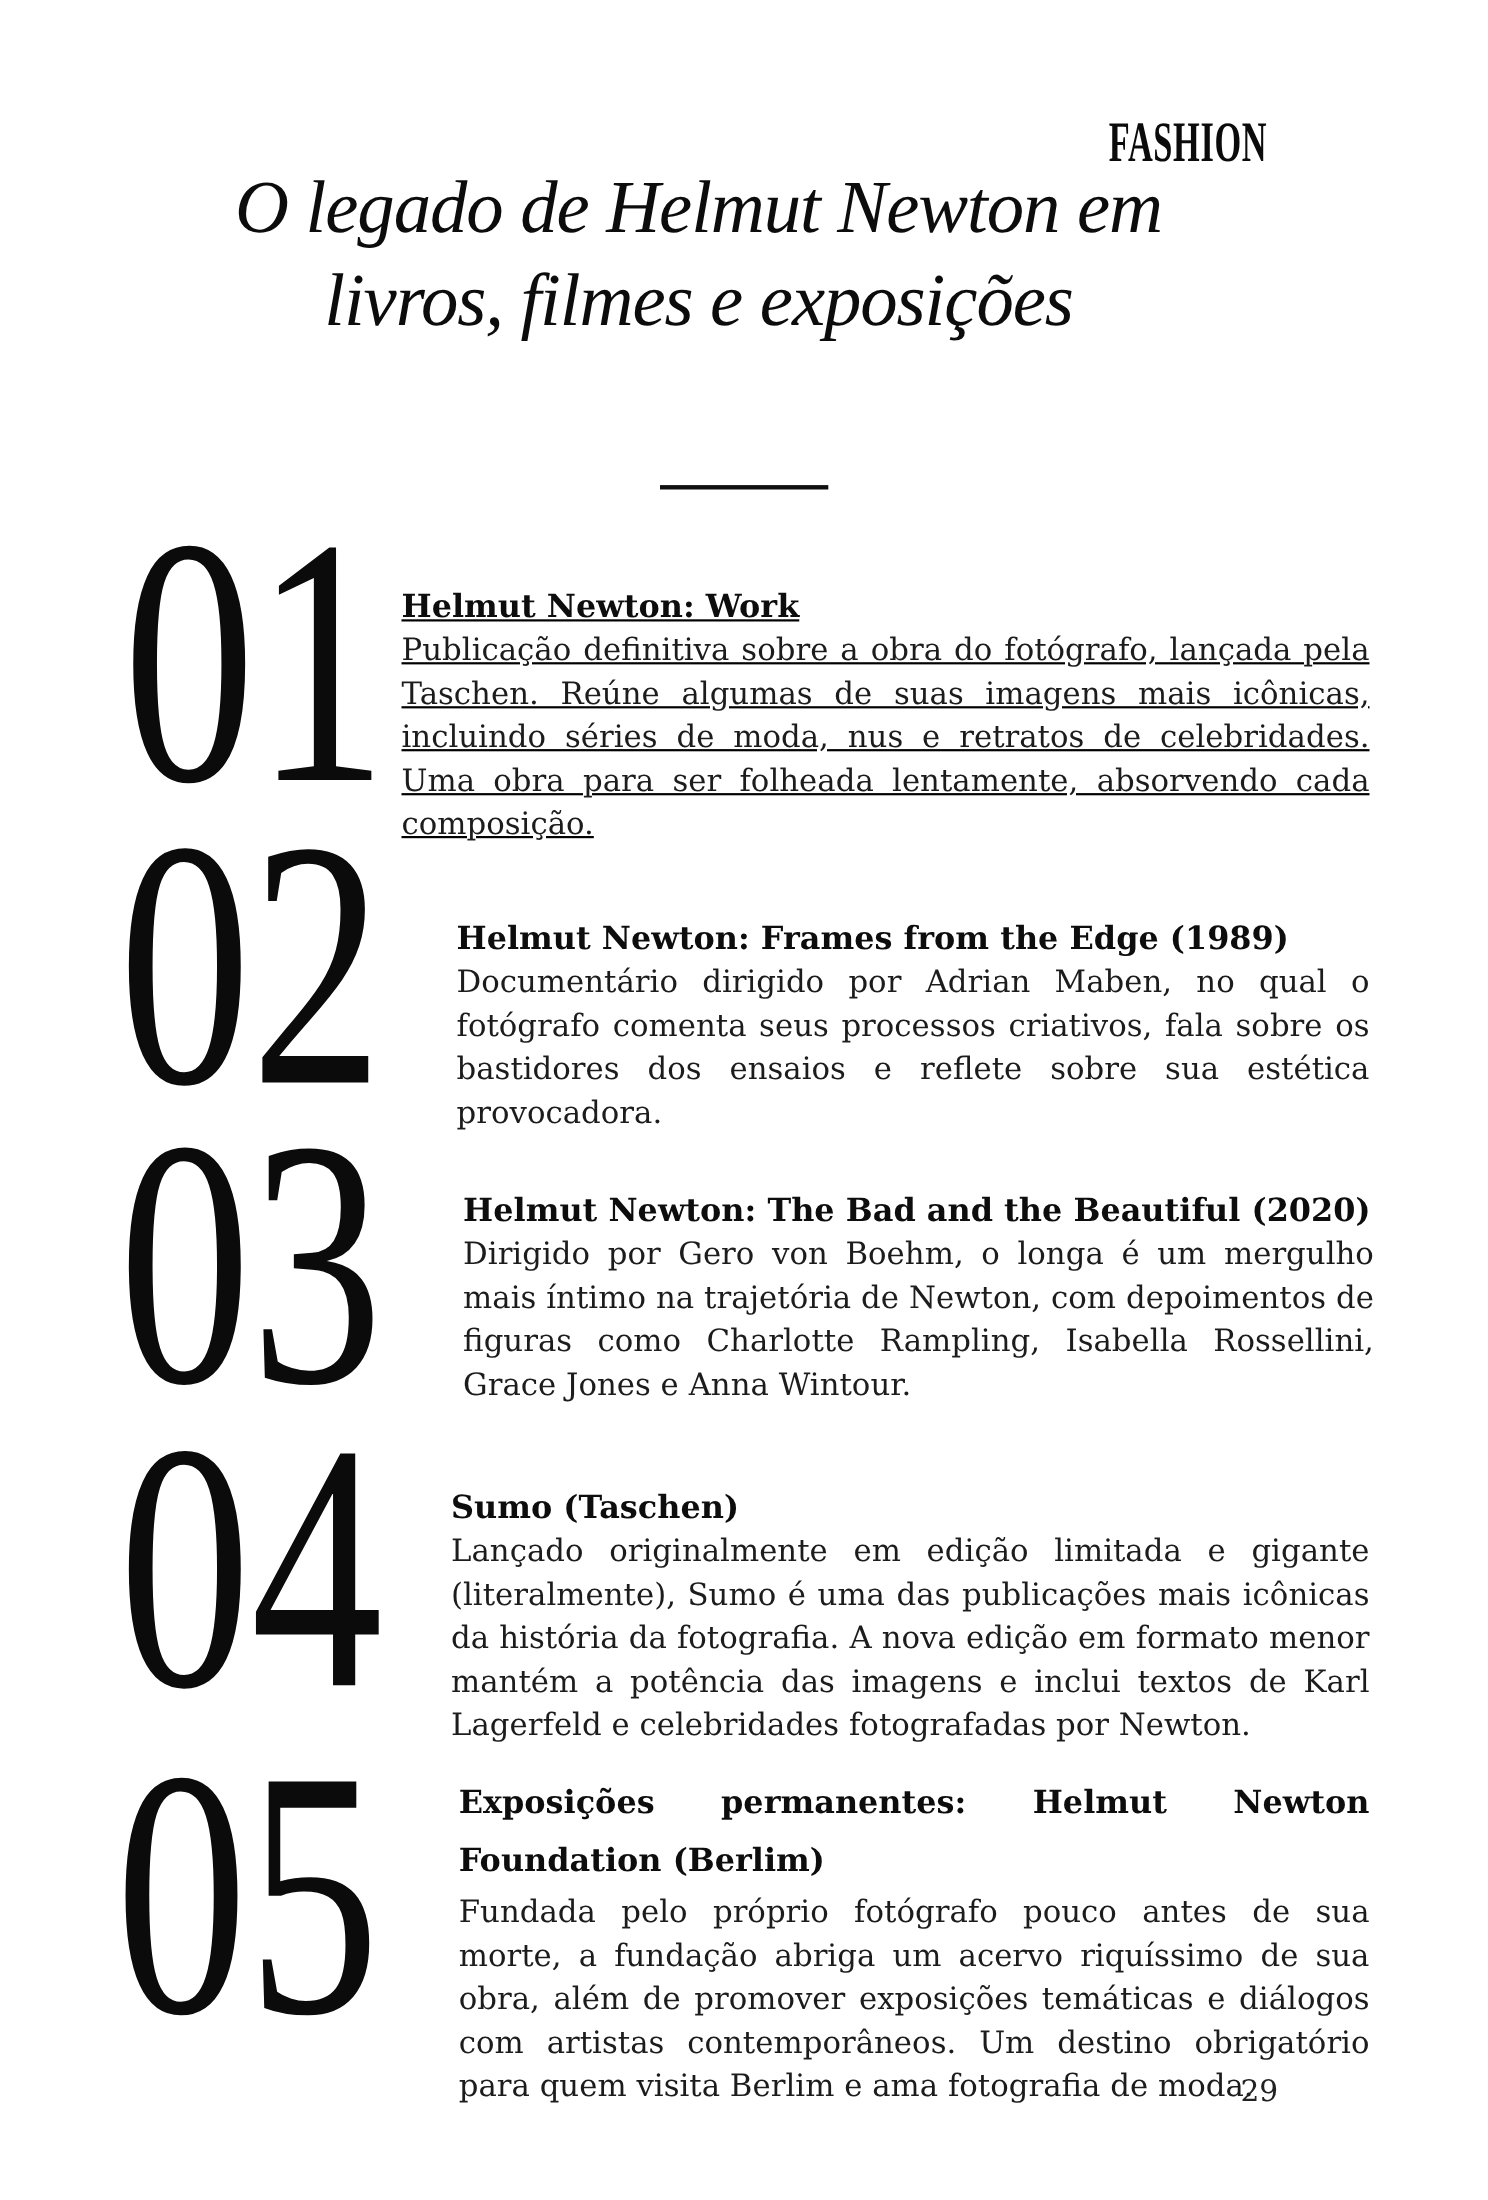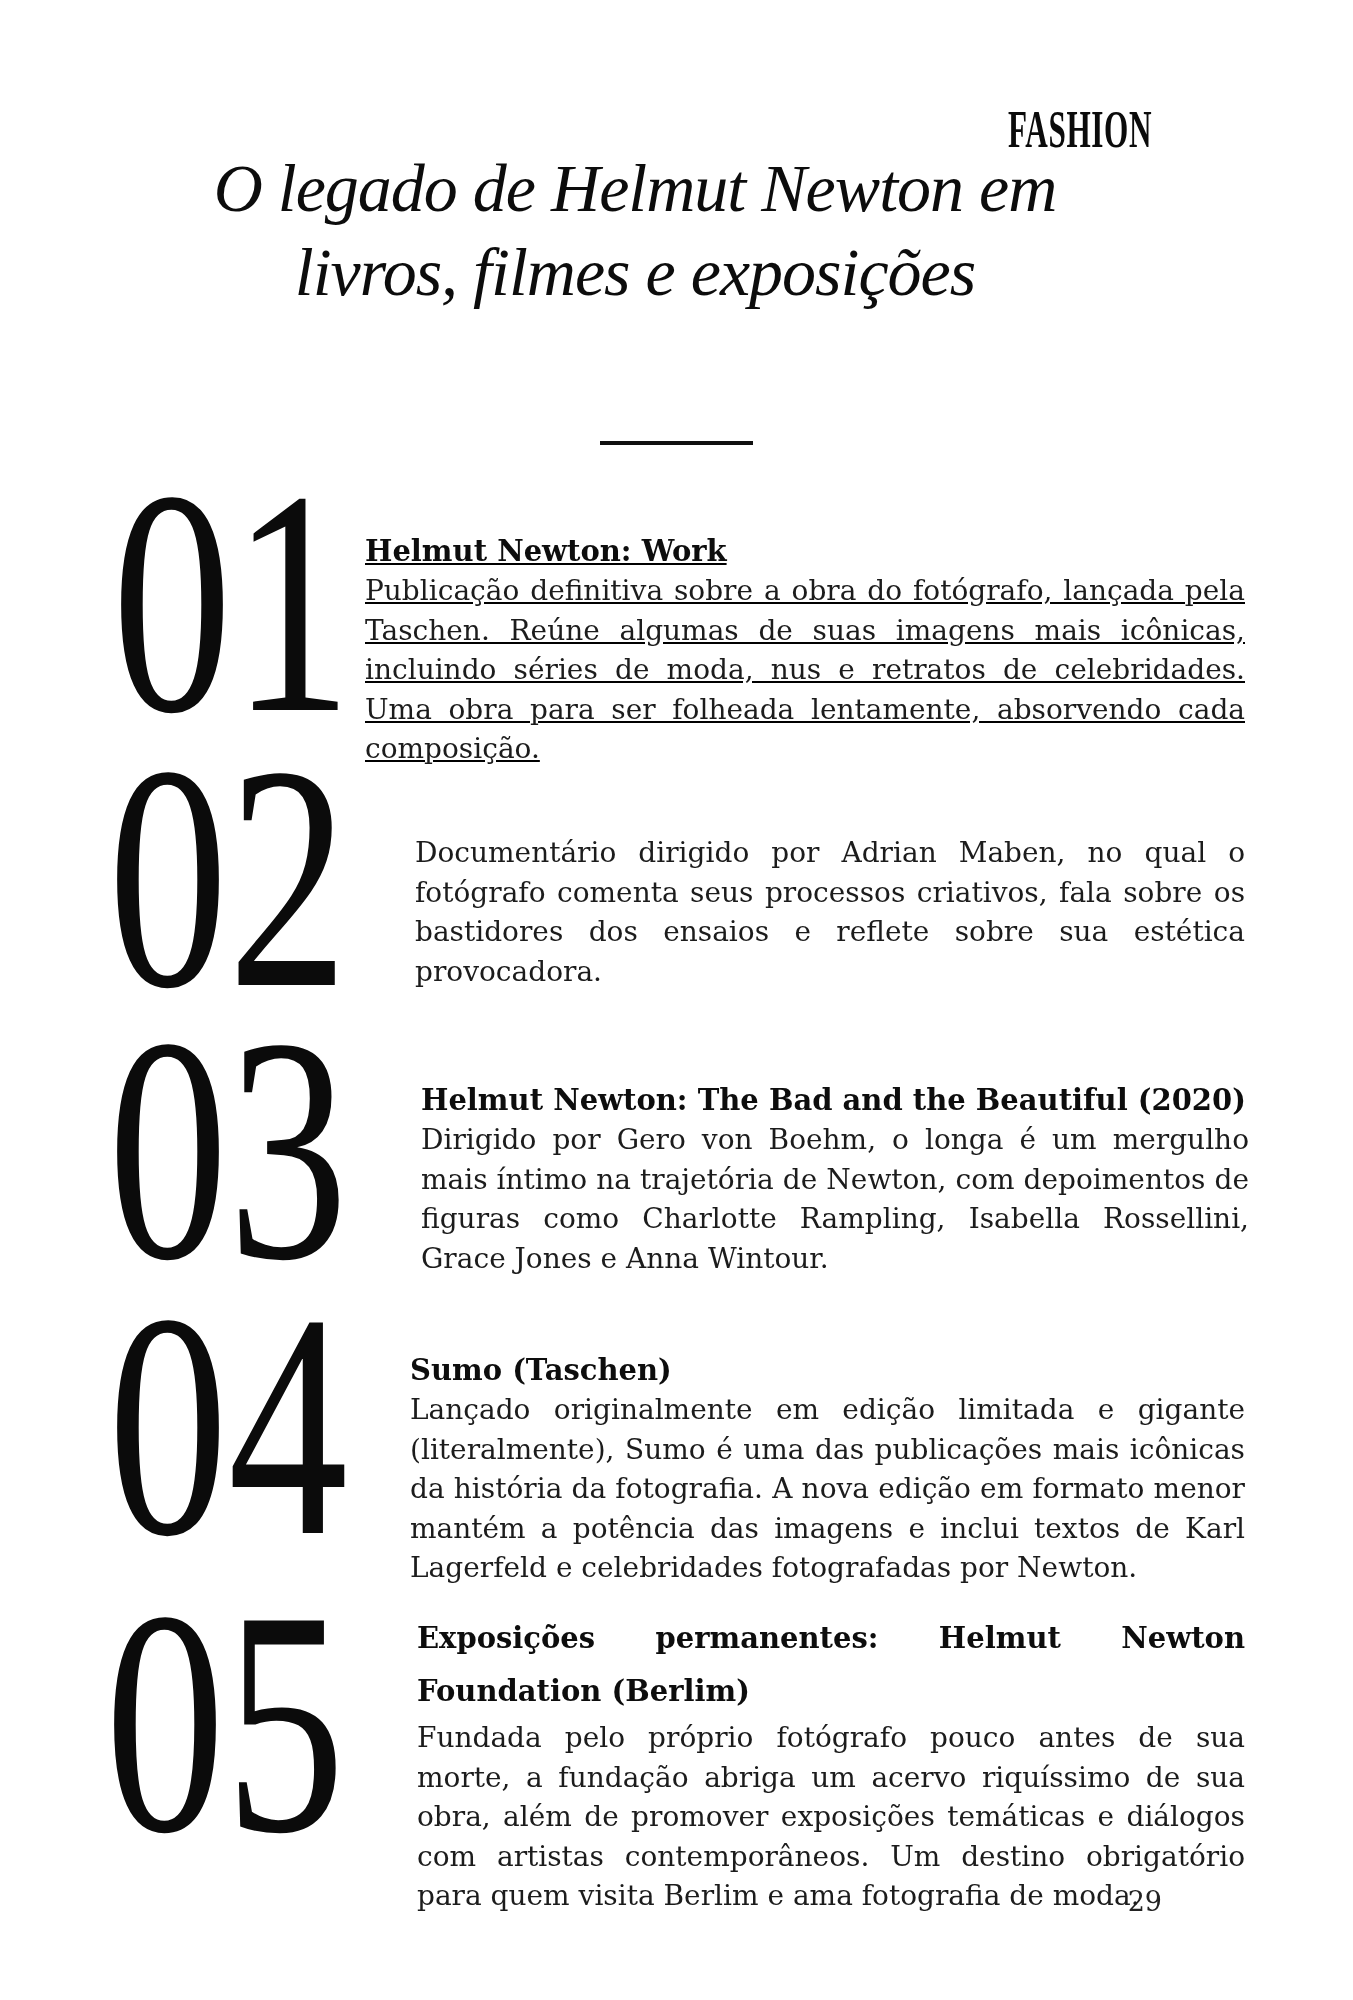--- a/index.html
+++ b/index.html
@@ -108,20 +108,21 @@
     <div class="num" style="left:112px;top:442px;">01</div>
     <div class="txt" style="left:365px;top:531px;width:880px;text-decoration:underline;">
       <h2 class="heading">Helmut Newton: Work</h2>
       <p class="bodytext">Publicação definitiva sobre a obra do fotógrafo, lançada pela Taschen. Reúne algumas de suas imagens mais icônicas, incluindo séries de moda, nus e retratos de celebridades. Uma obra para ser folheada lentamente, absorvendo cada composição.</p>
     </div>
   </section>
 
   <section class="item">
     <div class="num" style="left:108px;top:717px;">02</div>
     <div class="txt" style="left:415px;top:833px;width:830px;">
+      <h2 class="heading">Helmut Newton: Frames from the Edge (1989)</h2>
       <p class="bodytext">Documentário dirigido por Adrian Maben, no qual o fotógrafo comenta seus processos criativos, fala sobre os bastidores dos ensaios e reflete sobre sua estética provocadora.</p>
     </div>
   </section>
 
   <section class="item">
     <div class="num" style="left:108px;top:989px;">03</div>
     <div class="txt" style="left:421px;top:1080px;width:828px;">
       <h2 class="heading">Helmut Newton: The Bad and the Beautiful (2020)</h2>
       <p class="bodytext">Dirigido por Gero von Boehm, o longa é um mergulho mais íntimo na trajetória de Newton, com depoimentos de figuras como Charlotte Rampling, Isabella Rossellini, Grace Jones e Anna Wintour.</p>
     </div>

